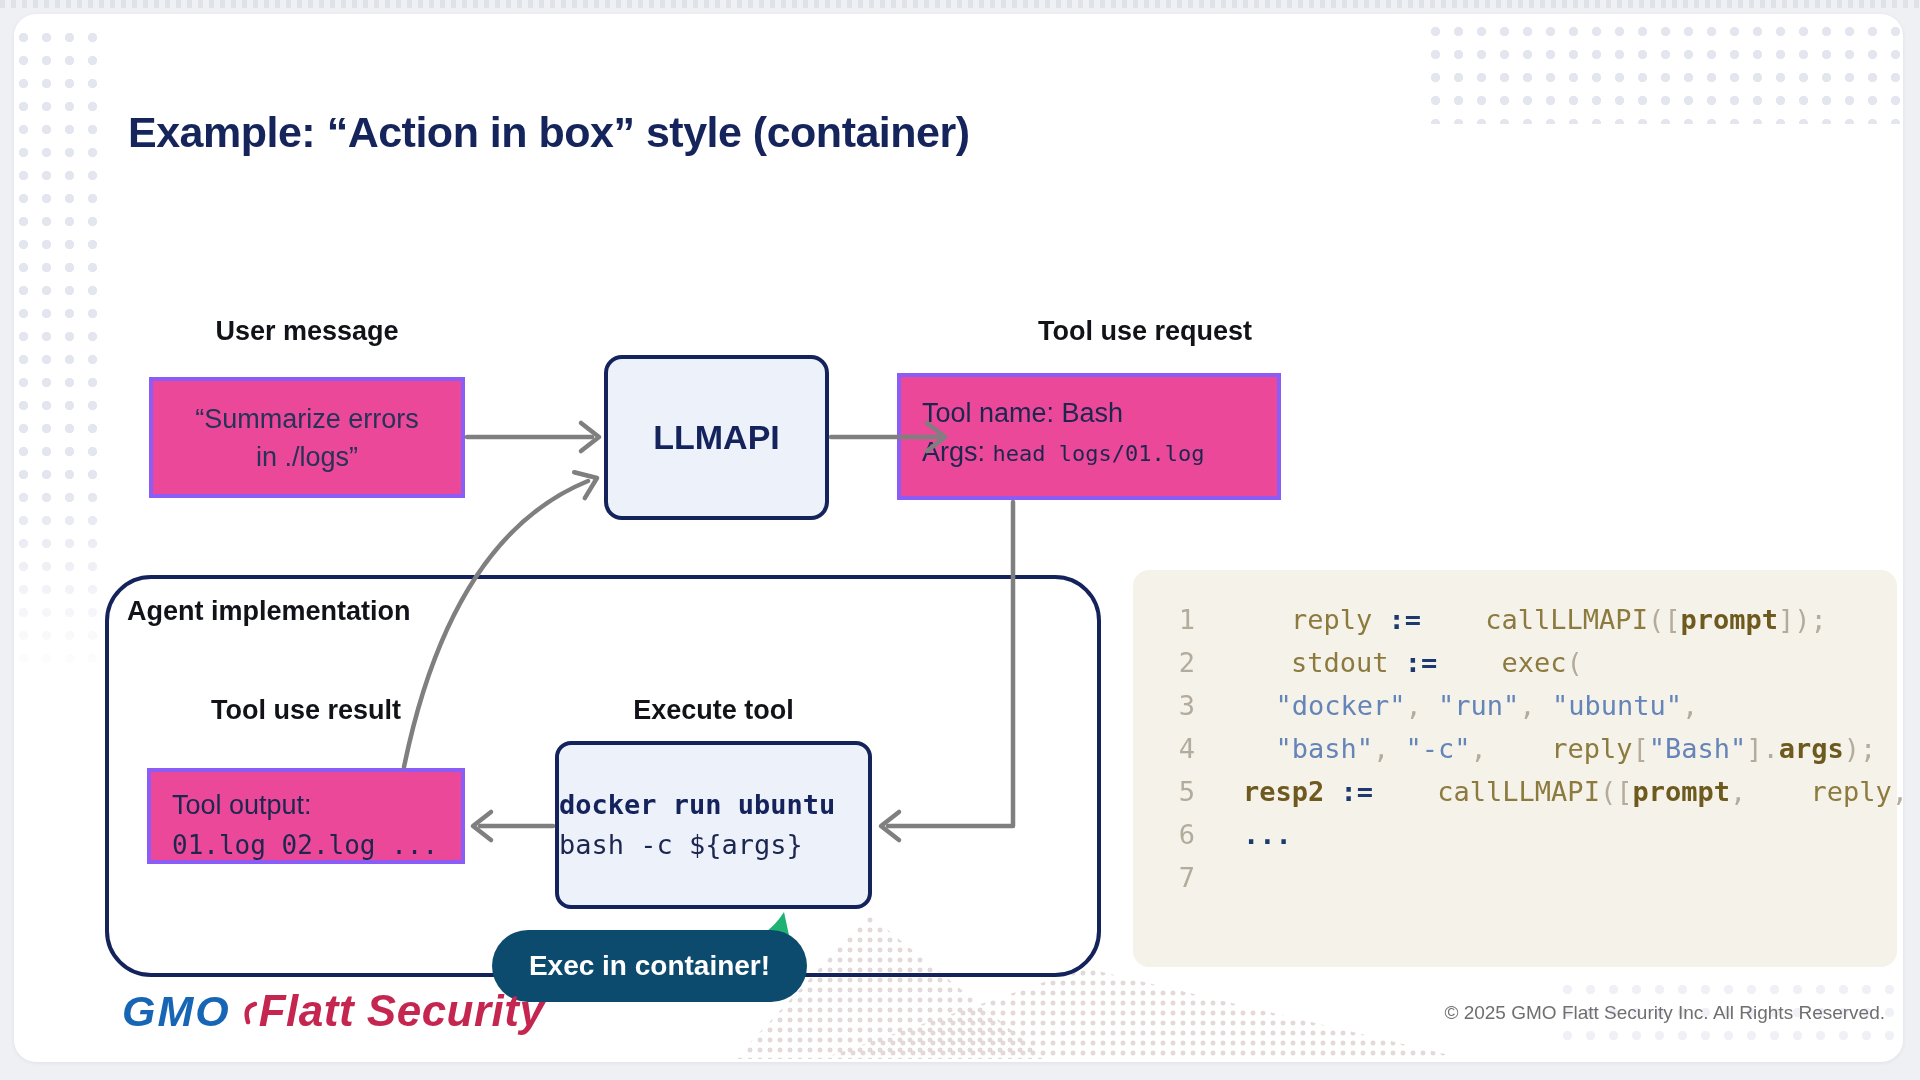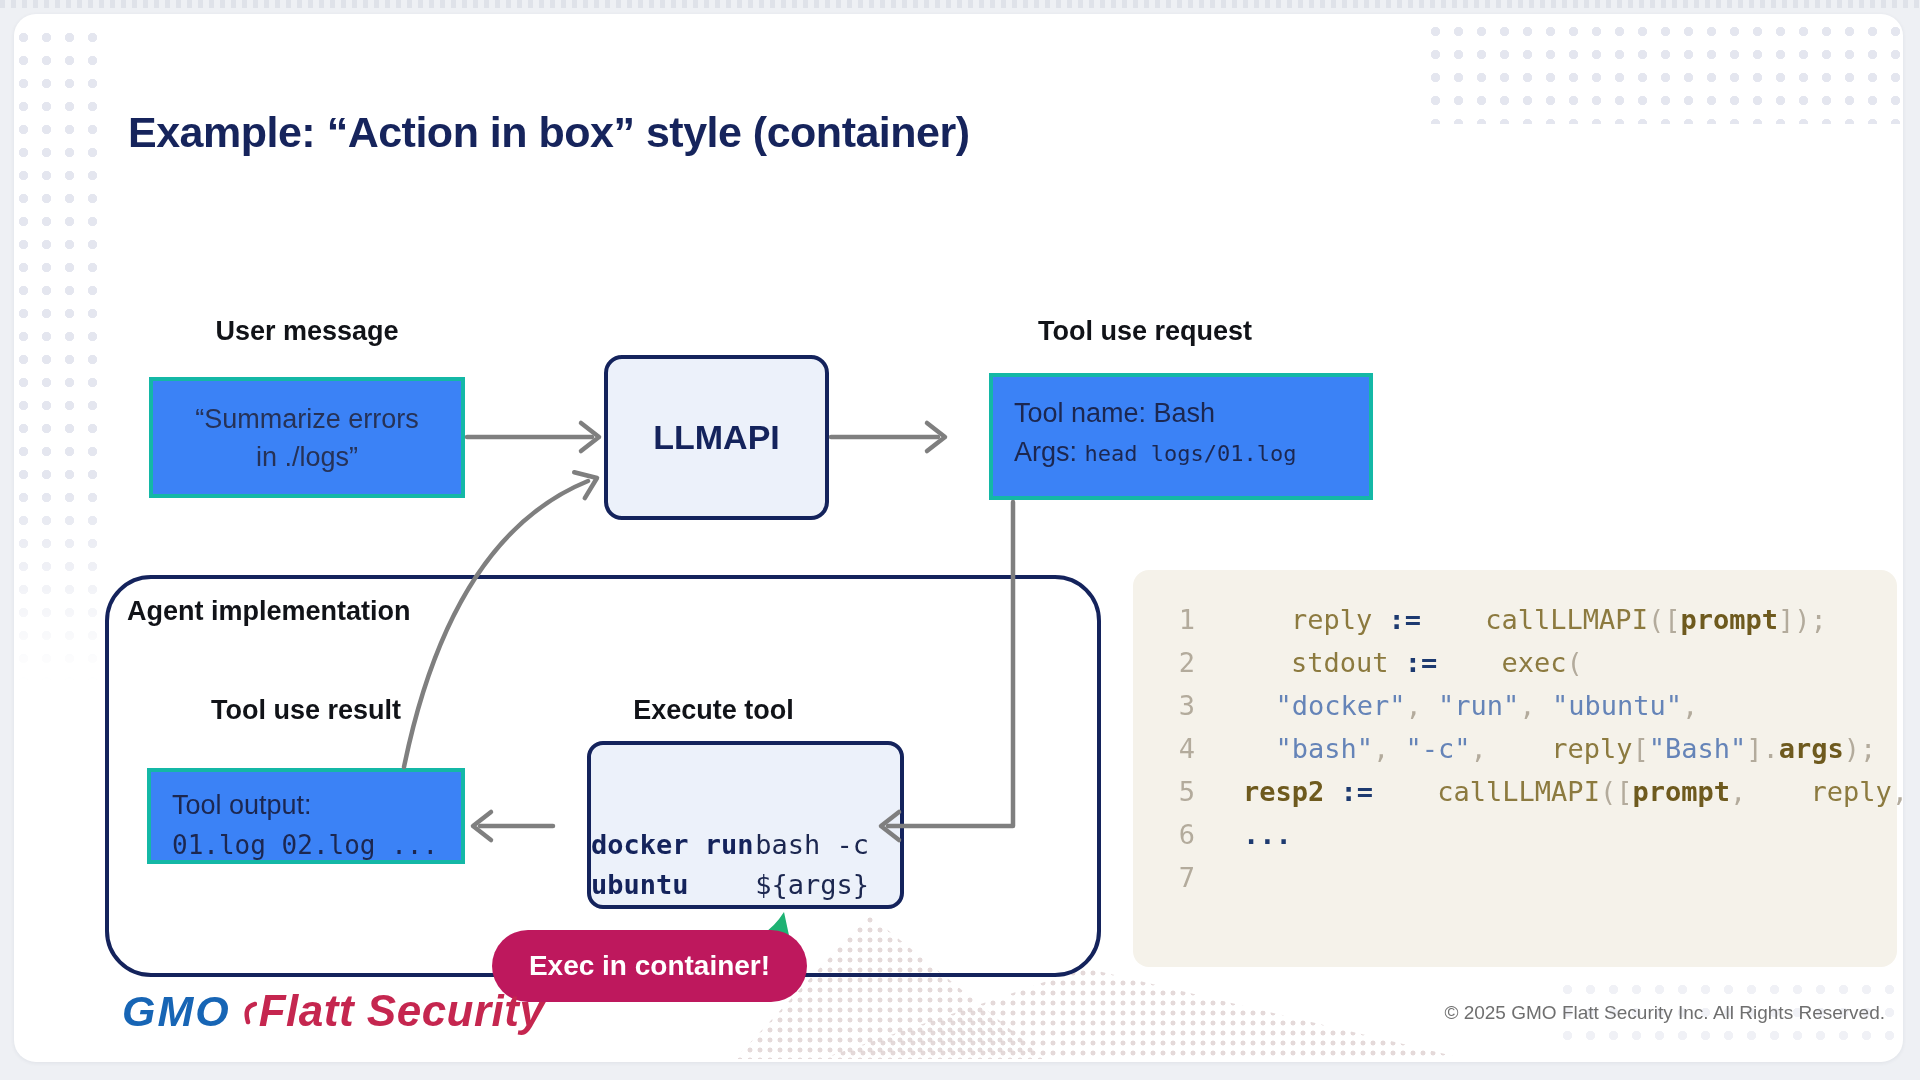--- a/index.html
+++ b/index.html
@@ -54,54 +54,54 @@
   }
 
   
   .lbl {
     position:absolute; font-size:27px; font-weight:700; color:#111318;
     text-align:center; z-index:3;
   }
 
   
   .box { position:absolute; z-index:3; }
-  .box-gray { background:#3b82f6; border:4px solid #14b8a6; }
+  .box-gray { background:#ec4899; border:4px solid #8b5cf6; }
   .box-blue { background:#ecf1fa; border:4px solid #14235c; border-radius:18px; }
 
   .usermsg-box { left:149px; top:377px; width:316px; height:121px;
     display:flex; align-items:center; justify-content:center; }
   .usermsg-text { font-size:27px; color:#263257; text-align:center; line-height:38px; width:250px; }
 
   .llm-box { left:604px; top:355px; width:225px; height:165px;
     display:flex; flex-direction:row; align-items:center; justify-content:center; }
   .llm-box span { font-size:34px; font-weight:700; color:#14235c; line-height:45px; }
 
-  .req-box { left:989px; top:373px; width:384px; height:127px; padding:17px 0 0 21px; }
+  .req-box { left:897px; top:373px; width:384px; height:127px; padding:17px 0 0 21px; }
   .req-box .row { font-size:27px; color:#1c2750; line-height:39px; }
   .req-box .mono { font-size:22px; }
 
   .agent-container {
     position:absolute; left:105px; top:575px; width:996px; height:402px;
     border:4px solid #14235c; border-radius:46px; background:transparent; z-index:2;
   }
   .agent-label { position:absolute; left:127px; top:596px; font-size:27px; font-weight:700; color:#111318; z-index:3; }
 
   .output-box { left:147px; top:768px; width:318px; height:96px; padding:13px 0 0 21px; }
   .output-box .row { font-size:27px; color:#1c2750; line-height:40px; }
   .output-box .mono { font-size:26px; }
 
-  .exec-box { left:587px; top:741px; width:317px; height:168px; border-radius:16px;
-    display:flex; flex-direction:row; align-items:flex-end; justify-content:center; }
+  .exec-box { left:555px; top:741px; width:317px; height:168px; border-radius:16px;
+    display:flex; flex-direction:column; align-items:flex-start; justify-content:center; }
   .exec-box .l1 { font-size:27px; font-weight:700; color:#14235c; line-height:40px; }
   .exec-box .l2 { font-size:27px; color:#1c2750; line-height:40px; }
 
   
   .pill {
     position:absolute; left:492px; top:930px; width:315px; height:72px;
-    background:#be185d; border-radius:36px; z-index:5;
+    background:#0c4a6e; border-radius:36px; z-index:5;
     display:flex; align-items:center; justify-content:center;
   }
   .pill span { color:#fff; font-size:28px; font-weight:700; }
   .pill-tail { position:absolute; left:740px; top:904px; z-index:5; }
 
   
   .arrows { position:absolute; left:0; top:0; width:1920px; height:1080px; z-index:4; pointer-events:none; }
 
   
   .code-panel {

